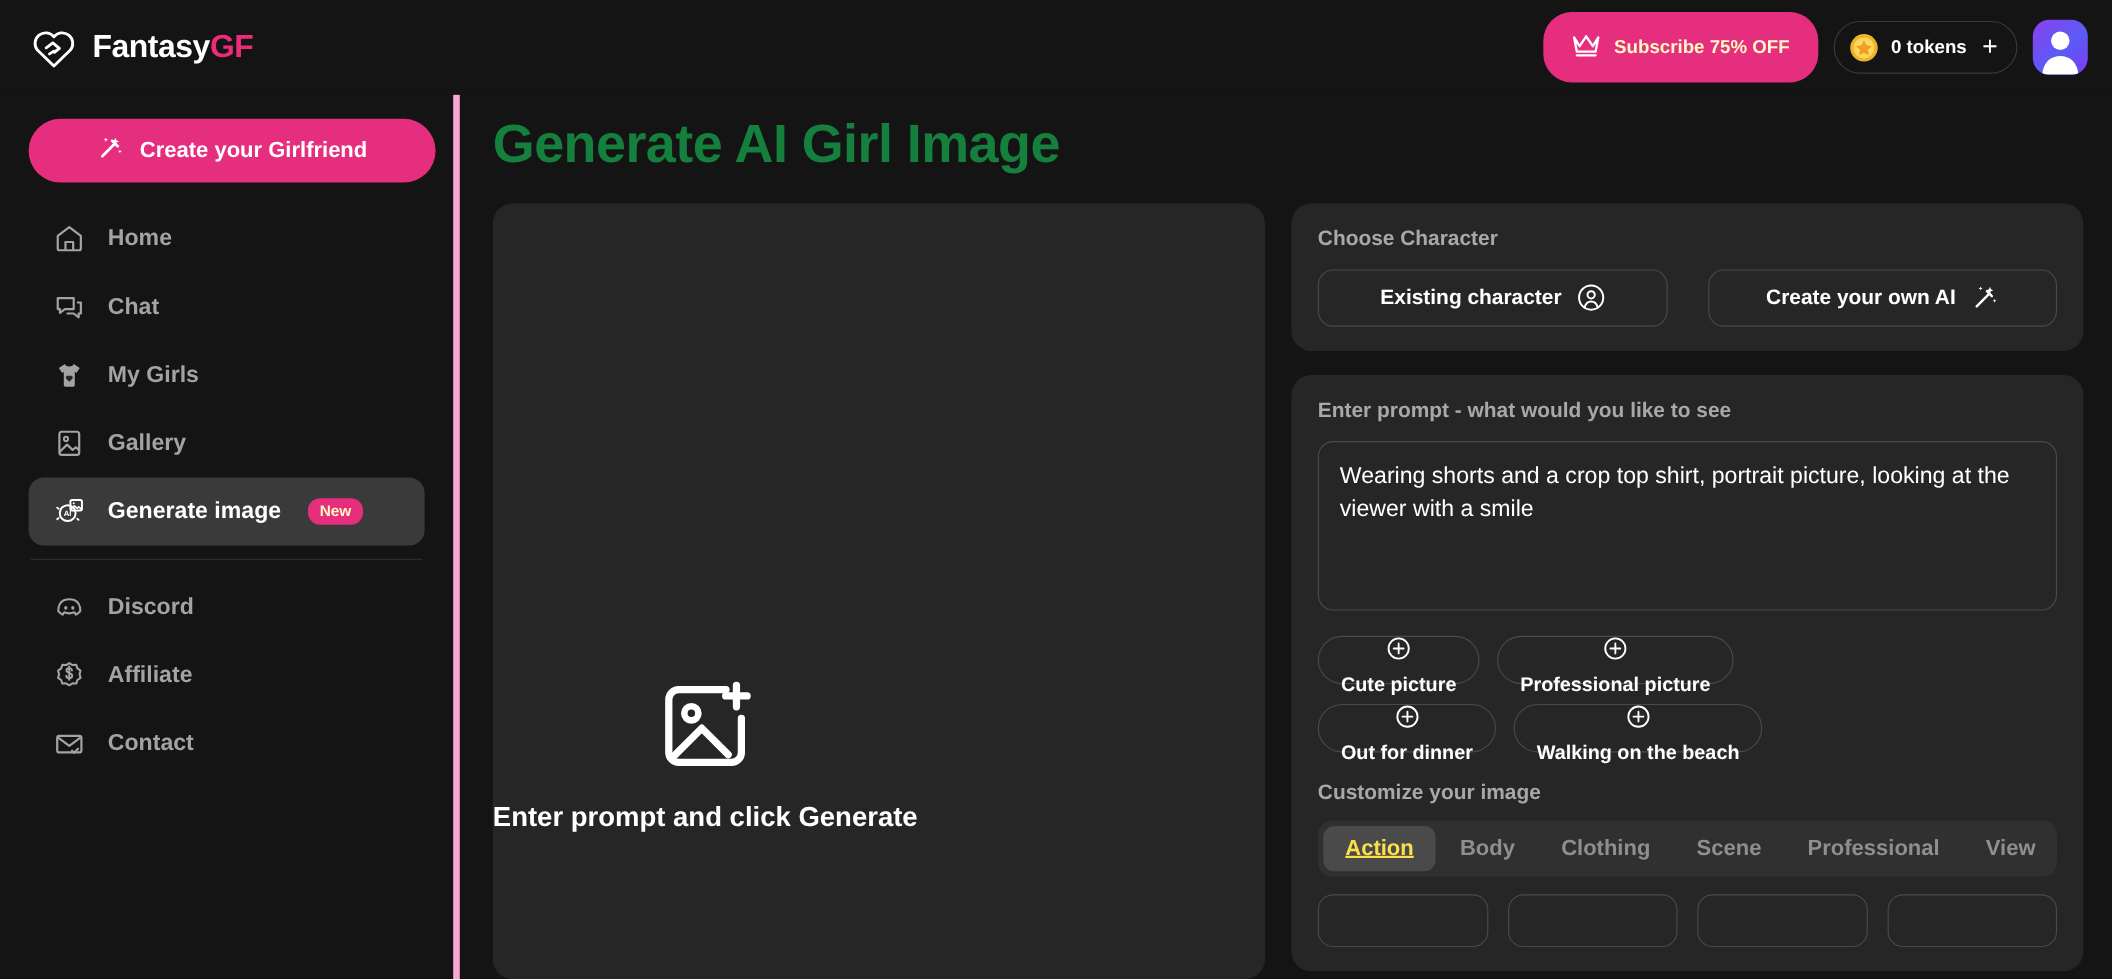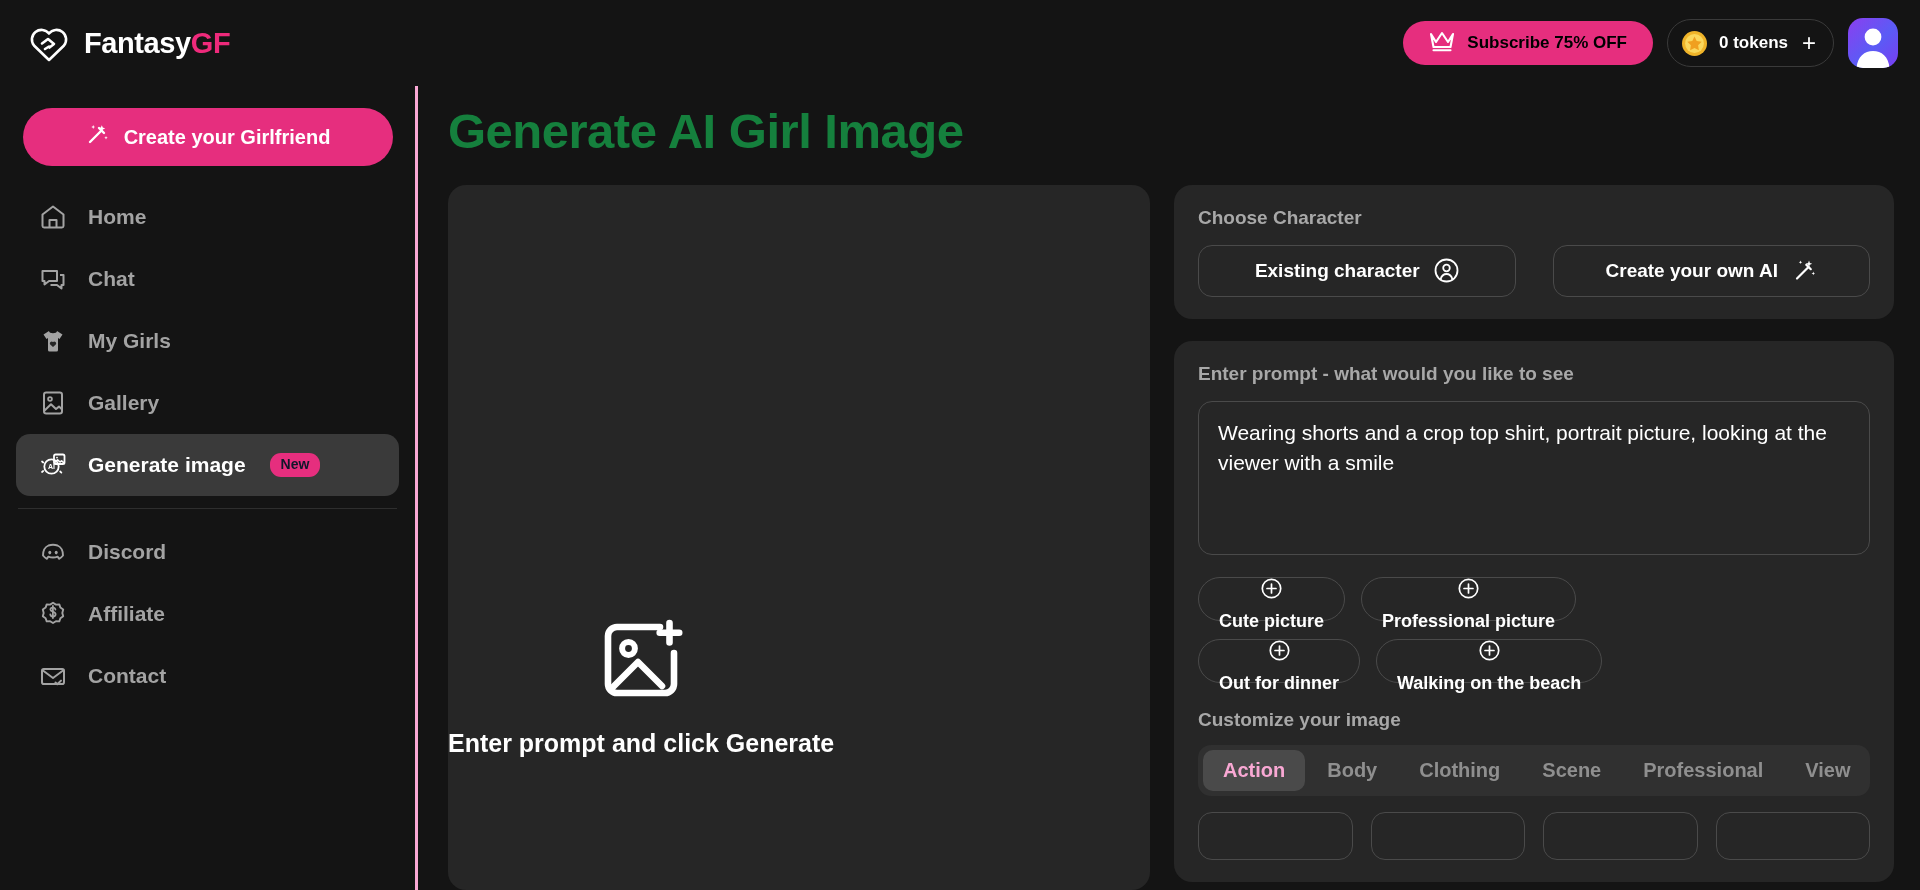--- a/index.html
+++ b/index.html
@@ -24,24 +24,24 @@
   .logo { display: flex; align-items: center; gap: 14px; }
   .logo-mark { width: 42px; height: 42px; display: block; }
   .logo-text { font-size: 29px; font-weight: bold; letter-spacing: -0.4px; line-height: 1; }
   .logo-text .w { color: #ffffff; }
   .logo-text .p { color: #ee2a7b; }
   .header-spacer { flex: 1 1 auto; }
   .header-right { display: flex; align-items: center; gap: 14px; }
 
   .subscribe-btn {
     display: flex; align-items: center; gap: 12px;
-    height: 44px; padding: 0 26px;
+    height: 64px; padding: 0 26px;
     background: #e62e7e;
     border: none; border-radius: 26px;
-    color: #000000; font-size: 17px; font-weight: bold;
+    color: #fef9c3; font-size: 17px; font-weight: bold;
     font-family: inherit; cursor: pointer; white-space: nowrap;
   }
   .tokens-pill {
     display: flex; align-items: center; gap: 11px;
     height: 48px; padding: 0 17px 0 13px;
     background: #141414; border: 1px solid #3a3a3a; border-radius: 26px;
     color: #fff; font-size: 17px; font-weight: bold;
     cursor: pointer; white-space: nowrap;
   }
   .coin { width: 27px; height: 27px; display: block; }
@@ -53,42 +53,42 @@
   }
   .avatar svg { position: absolute; left: 0; top: 0; }
 
   
   .body-row { flex: 1 1 auto; display: flex; min-height: 0; position: relative; }
 
   
   .sidebar {
     width: 418px; flex: 0 0 418px;
     background: #141414;
-    border-right: 3px solid #f9a8d4;
-    padding: 0 16px;
+    border-right: 6px solid #f9a8d4;
+    padding: 0 26px;
     position: relative;
   }
   .create-gf-btn {
     display: flex; align-items: center; justify-content: center; gap: 14px;
     width: 370px; height: 58px; margin: 22px auto 0;
     background: #e62e7e; border: none; border-radius: 30px;
     color: #fff; font-size: 20px; font-weight: bold;
     font-family: inherit; cursor: pointer;
   }
   .nav { margin-top: 20px; }
   .nav-item {
     display: flex; align-items: center; gap: 20px;
     height: 62px; padding: 0 22px; border-radius: 14px;
     color: #a3a3a3; font-size: 21px; font-weight: bold;
     cursor: pointer; position: relative;
   }
   .nav-item .nav-icon { width: 30px; height: 30px; flex: 0 0 30px; display: block; }
   .nav-item.active { background: #3a3a3a; color: #ffffff; }
   .nav-item .badge {
-    background: #e62e7e; color: #0f172a; font-size: 14px; font-weight: bold;
+    background: #e62e7e; color: #fef9c3; font-size: 14px; font-weight: bold;
     padding: 4px 11px; border-radius: 11px; line-height: 1.1; margin-left: 4px;
   }
   .nav-divider { height: 1px; background: #2e2e2e; margin: 12px 2px; }
 
   
   .main {
     flex: 1 1 auto; min-width: 0;
     background: #141414;
     padding: 0 26px 0 30px;
     display: flex; flex-direction: column;
@@ -159,21 +159,21 @@
     display: inline-flex; align-items: center;
     background: #303030; border-radius: 13px; padding: 5px;
     gap: 2px; max-width: 100%;
   }
   .tab {
     padding: 9px 20px; border-radius: 10px;
     font-size: 20px; font-weight: bold; color: #8f8f8f;
     background: transparent; border: none; font-family: inherit;
     cursor: pointer; white-space: nowrap;
   }
-  .tab.active { background: #4a4a4a; color: #f9a8d4; }
+  .tab.active { background: #4a4a4a; color: #fde047; text-decoration: underline; }
 
   .option-row { display: flex; gap: 18px; margin-top: 16px; }
   .option-chip {
     flex: 1 1 0; display: flex; align-items: center; justify-content: center; gap: 10px;
     height: 48px; background: transparent; border: 1px solid #4a4a4a; border-radius: 14px;
     color: #ffffff; font-size: 17px; font-weight: bold;
     font-family: inherit; cursor: pointer; overflow: hidden;
   }
 </style>
 </head>

